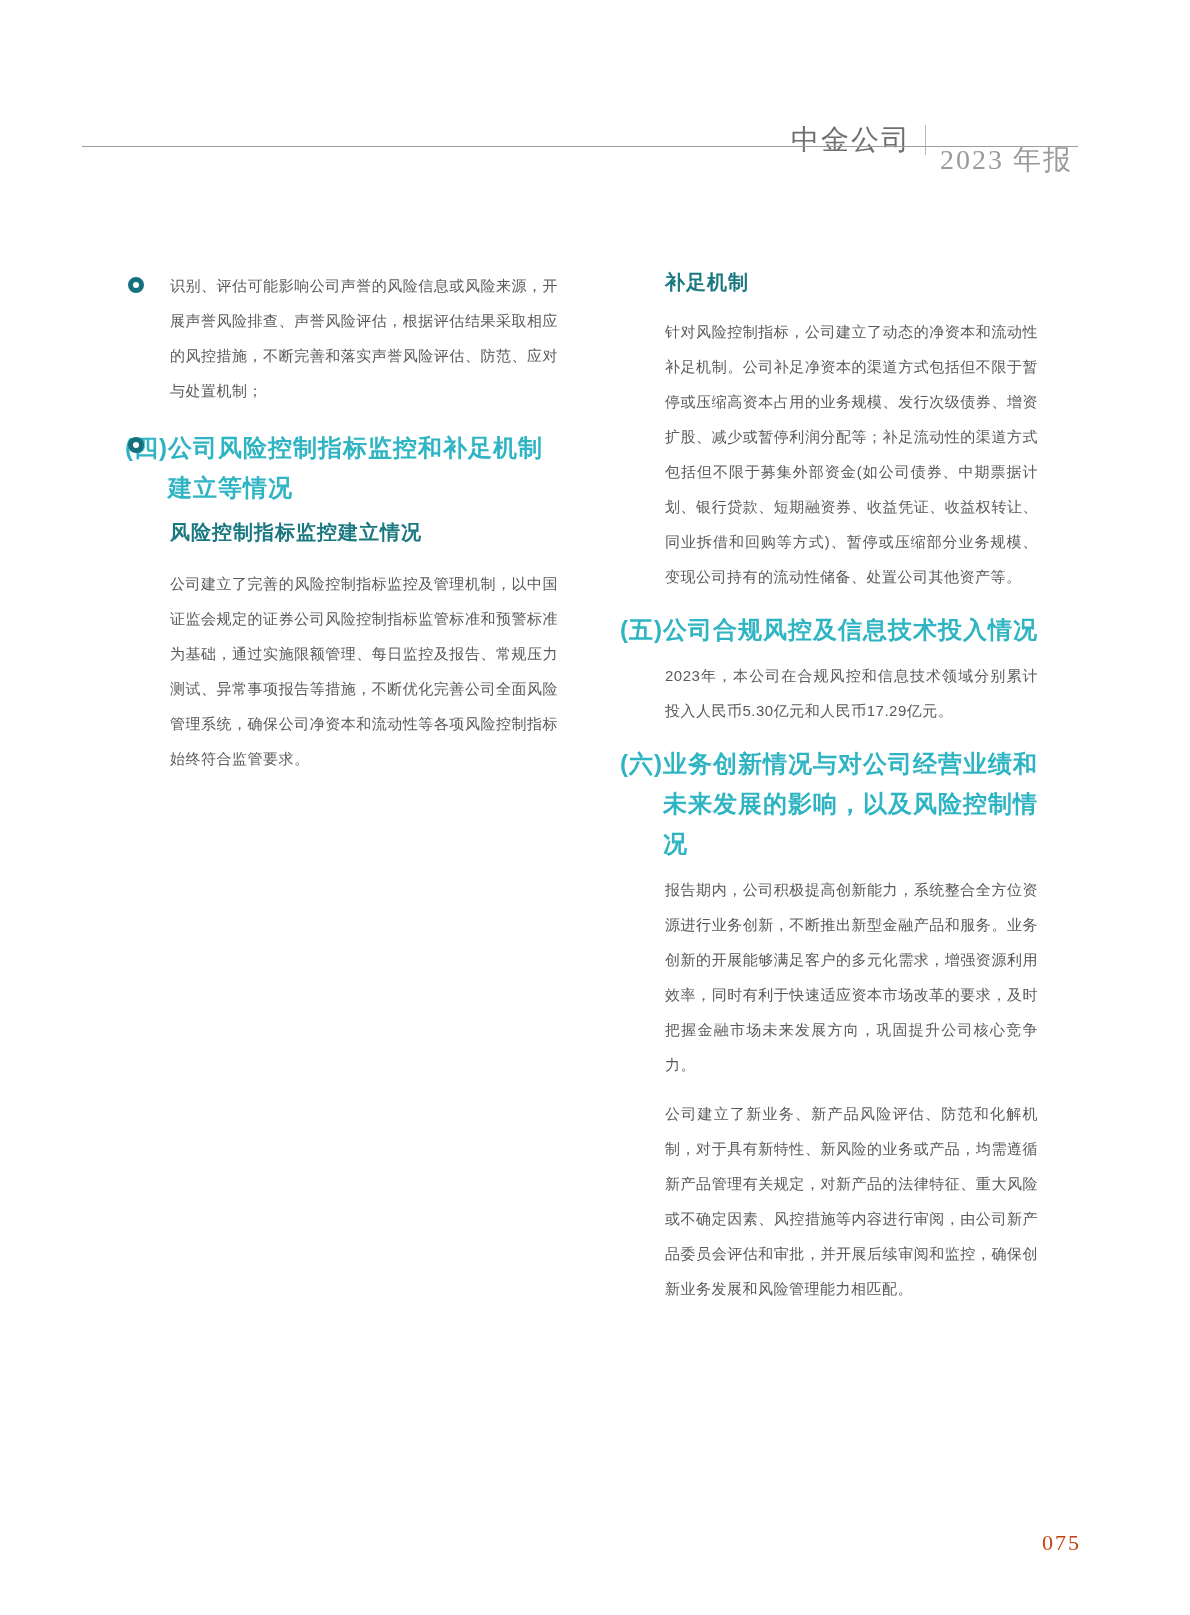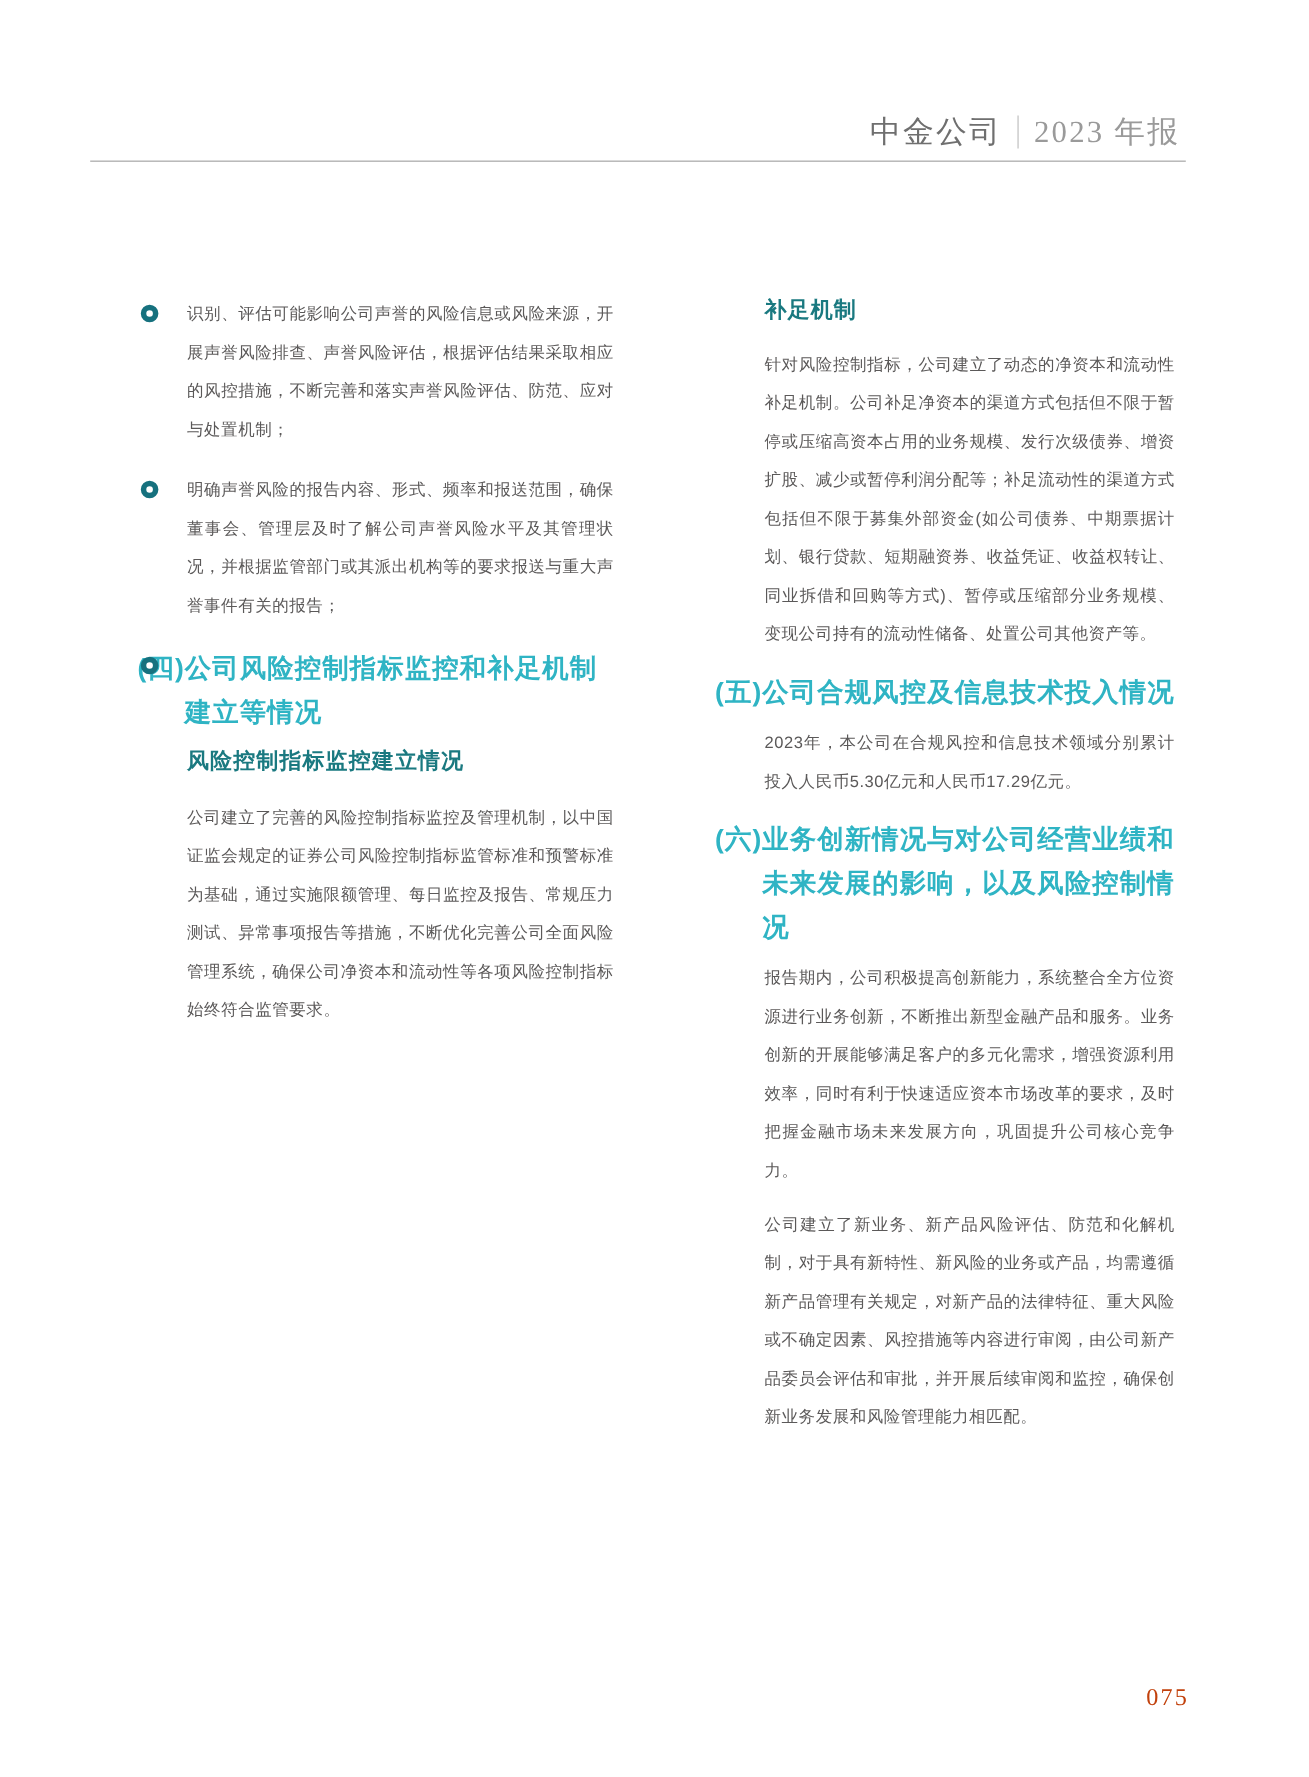--- a/index.html
+++ b/index.html
@@ -14,29 +14,29 @@
 
   
   .header {
     position:absolute; top:101px; right:117px;
     display:flex; align-items:center;
     font-family:"Liberation Serif", serif;
     font-size:28px;
   }
   .header .company { color:#6f6f6f; letter-spacing:2px; }
   .header .divider { width:1px; height:30px; background:#b9b9b9; margin:0 14px; }
-  .header .edition { color:#9a9a9a; letter-spacing:2px; }
+  .header .edition { color:#9a9a9a; letter-spacing:2px;margin-top:40px; }
   .header-rule {
     position:absolute; top:146px; left:82px; width:996px; height:1px;
     background:#9d9d9d;
   }
 
   
   .col-left  { position:absolute; left:125px; top:268px; width:433px; }
-  .col-right { position:absolute; left:650px; top:268px; width:418px; }
+  .col-right { position:absolute; left:620px; top:268px; width:418px; }
 
   .body-text {
     font-size:15px; line-height:35px; color:#5b5959;
     text-align:justify; letter-spacing:0.5px;
   }
 
   
   .bullets { list-style:none; }
   .bullet-item { position:relative; padding-left:45px; margin-bottom:20px; }
   .bullet-ring {
@@ -93,24 +93,20 @@
   <div class="header-rule"></div>
 
   <div class="col-left">
     <ul class="bullets">
       <li class="bullet-item body-text">
         <span class="bullet-ring"></span>
         <span>识别、评估可能影响公司声誉的风险信息或风险来源，开展声誉风险排查、声誉风险评估，根据评估结果采取相应的风控措施，不断完善和落实声誉风险评估、防范、应对与处置机制；</span>
       </li>
       <li class="bullet-item body-text">
         <span class="bullet-ring"></span>
-        <span>明确声誉风险的报告内容、形式、频率和报送范围，确保董事会、管理层及时了解公司声誉风险水平及其管理状况，并根据监管部门或其派出机构等的要求报送与重大声誉事件有关的报告；</span>
-      </li>
-      <li class="bullet-item body-text">
-        <span class="bullet-ring"></span>
       </li>
     </ul>
 
     <h2 class="section-h">
       <span class="sec-num">(四)</span>
       <span class="sec-title">公司风险控制指标监控和补足机制建立等情况</span>
     </h2>
 
     <h3 class="sub-h">风险控制指标监控建立情况</h3>
 

